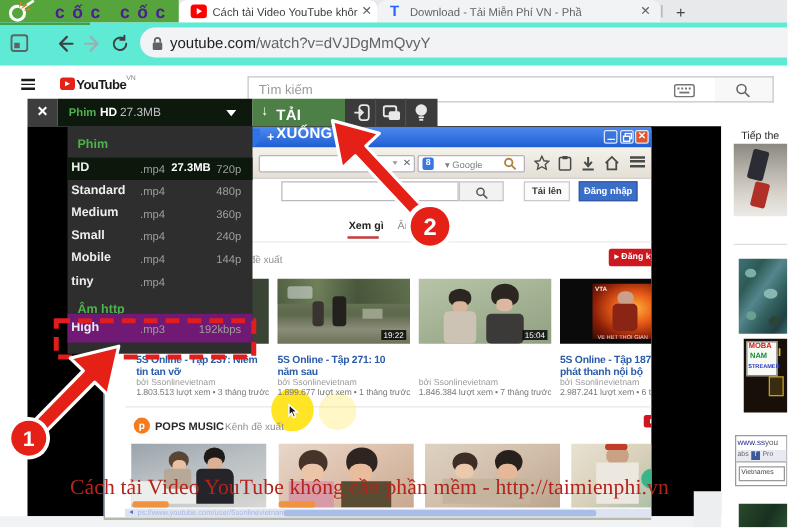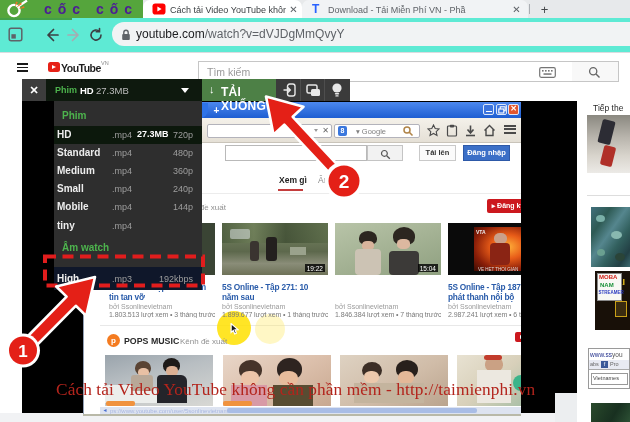--- a/index.html
+++ b/index.html
@@ -436,22 +436,22 @@
       </div>
     <div class="mrow" style="top:97px;">
         <span class="mname">Mobile</span>
         <span class="mtype">.mp4</span>
         <span class="mres">144p</span>
       </div>
     <div class="mrow" style="top:115.5px;">
         <span class="mname">tiny</span>
         <span class="mtype">.mp4</span>
       </div>
-    <div class="mhead" style="top:141px;">Âm watch</div>
-    <div class="mrow" style="top:166px;height:23px;background:#0f172a;">
+    <div class="mhead" style="top:141px;">Âm http</div>
+    <div class="mrow" style="top:150px;height:23px;background:#701a75;">
       <span class="mname" style="top:5.5px;">High</span>
         <span class="mtype" style="top:6.5px;text-align:right;">.mp3</span>
         <span class="mres" style="top:6.5px;">192kbps</span>
     </div>
   </div>
 
   <svg class="abs" id="dashbox" width="630" height="422" viewBox="0 0 630 422">
     <rect x="45" y="256.5" width="158" height="29" fill="none" stroke="#e11d1d" stroke-width="4" stroke-dasharray="11 6.5"></rect>
   </svg>
   <div class="abs" id="redtext">Cách tải Video YouTube không cần phần mềm - http://taimienphi.vn</div>

